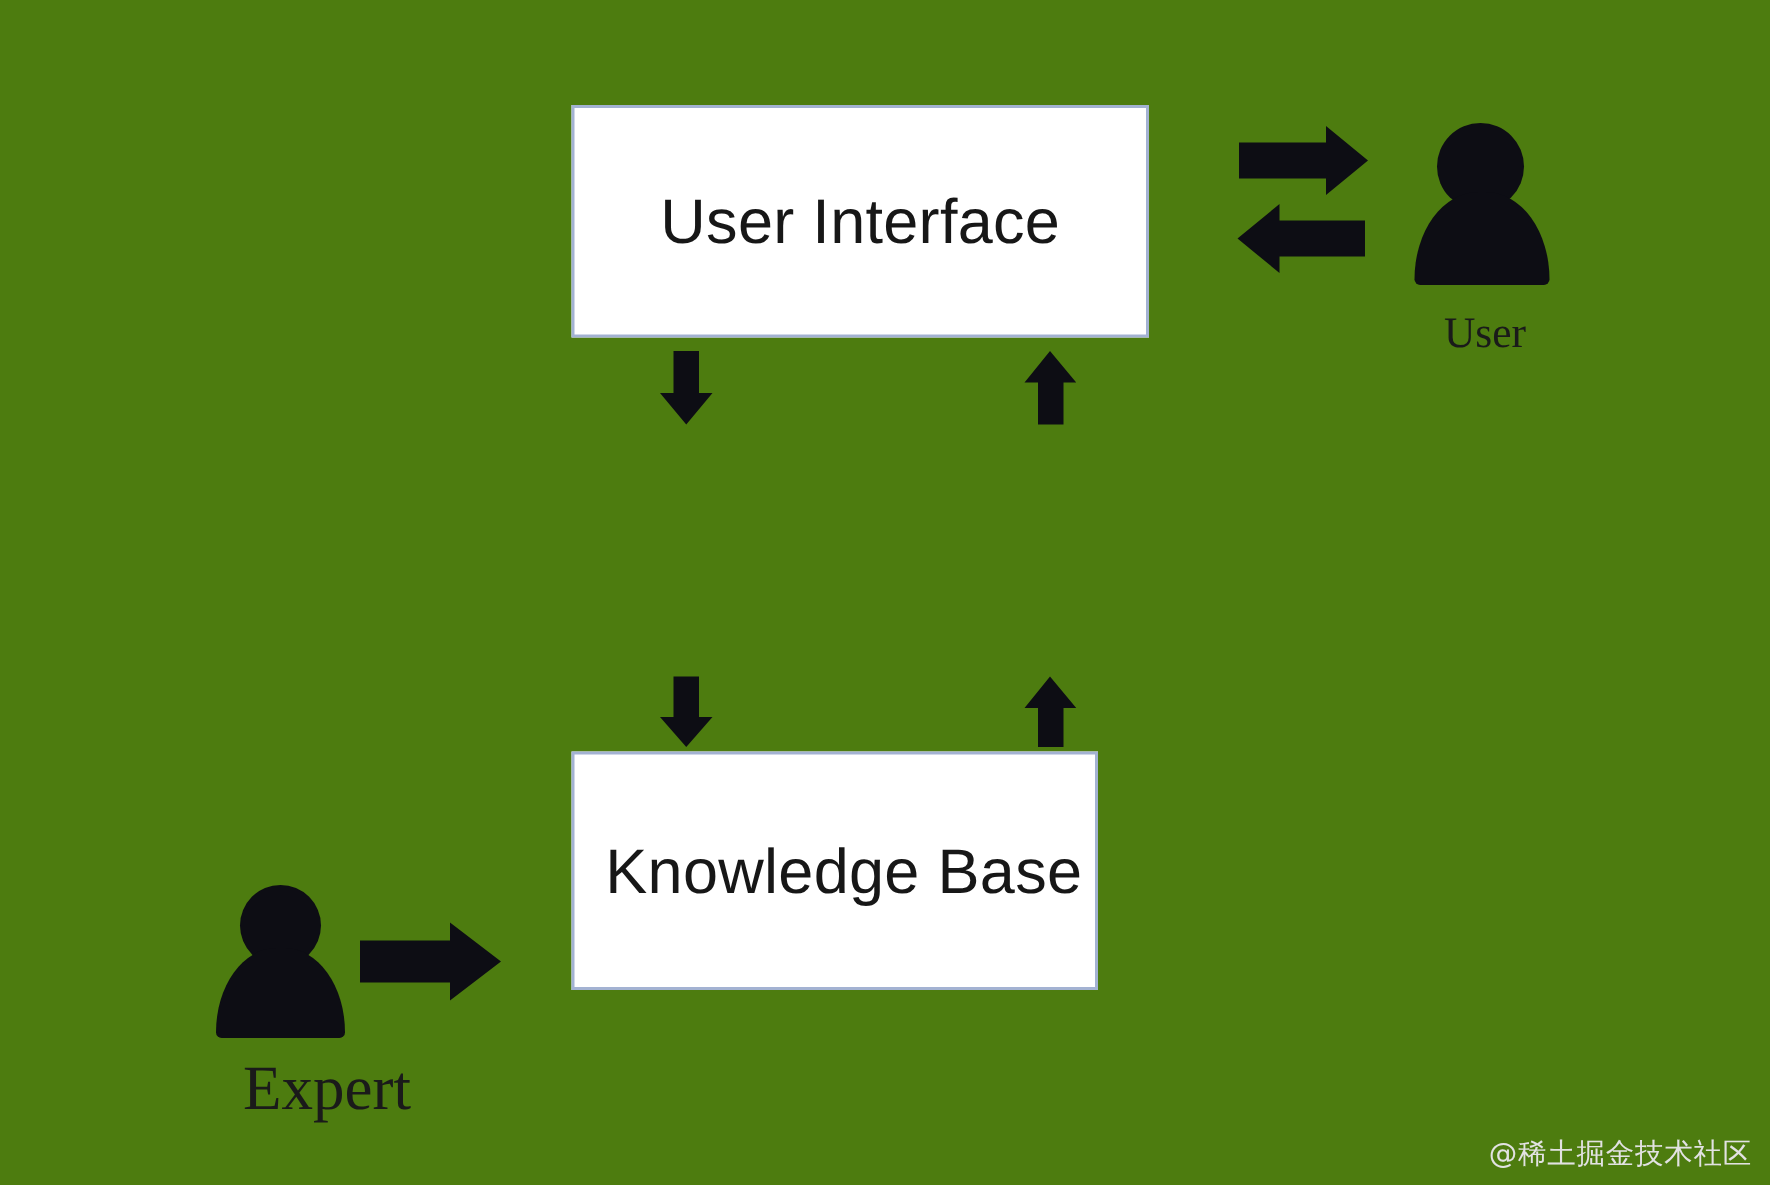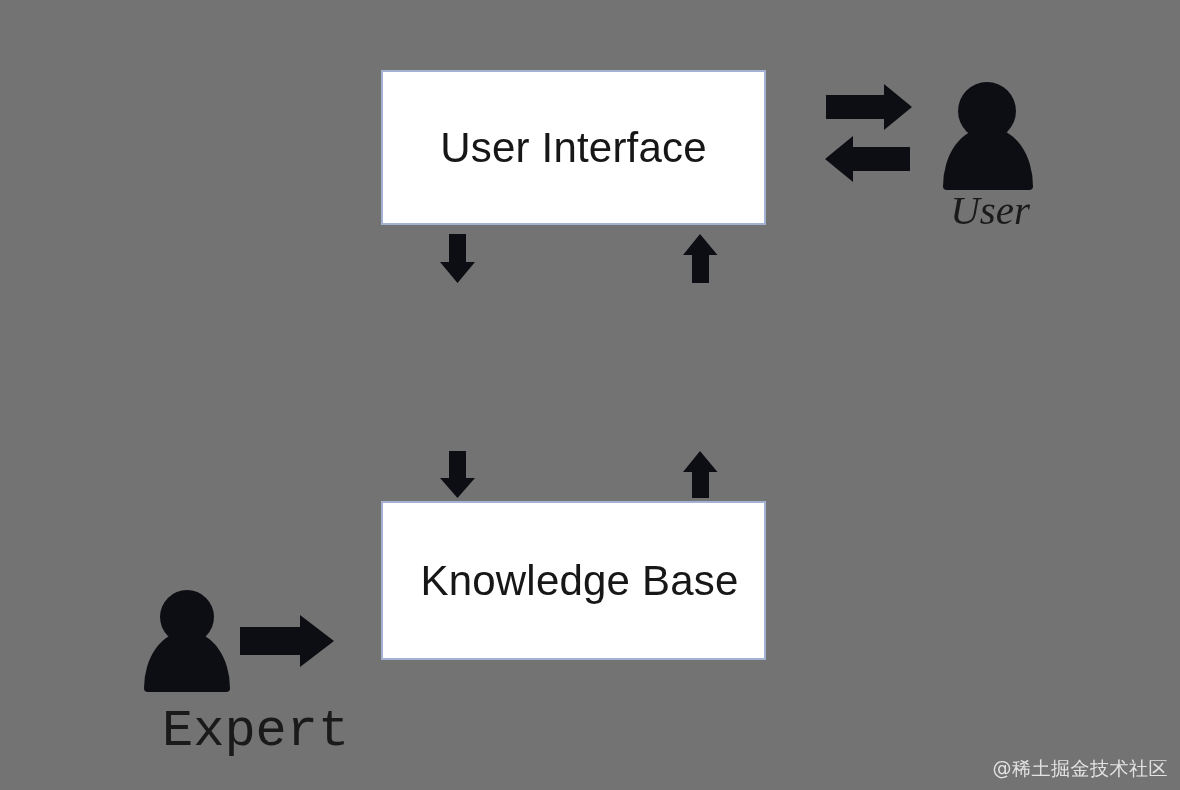--- a/index.html
+++ b/index.html
@@ -7,21 +7,21 @@
     padding: 0;
     background: #ffffff;
   }
   body {
     font-family: "Liberation Sans", sans-serif;
   }
   #canvas {
     position: relative;
     width: 1180px;
     height: 790px;
-    background: #737373;
+    background: #4d7c0f;
     overflow: hidden;
   }
 
   
   .node-box {
     position: absolute;
     box-sizing: border-box;
     background: #ffffff;
     border: 2px solid #a3b2d2;
     display: flex;
@@ -32,21 +32,21 @@
     font-family: "Liberation Sans", sans-serif;
     font-size: 42px;
     font-weight: 400;
     color: #171717;
     letter-spacing: 0.2px;
     white-space: nowrap;
   }
 
   #box-ui      { left: 381px; top: 70px;  width: 385px; height: 155px; }
   #box-ie      { left: 381px; top: 285px; width: 385px; height: 158px; }
-  #box-kb      { left: 381px; top: 501px; width: 385px; height: 159px; padding-left: 12px; }
+  #box-kb      { left: 381px; top: 501px; width: 351px; height: 159px; padding-left: 12px; }
 
   
   #arrow-layer {
     position: absolute;
     left: 0; top: 0;
     width: 1180px;
     height: 790px;
     pointer-events: none;
   }
   .arrow-shape { fill: #0d0d14; }
@@ -79,41 +79,40 @@
   #actor-user { left: 940px; top: 82px; width: 100px; height: 150px; }
   #actor-user .actor-head { left: 18px; top: 0px; width: 58px; height: 58px; }
   #actor-user .actor-body {
     left: 3px; top: 46px; width: 90px; height: 62px;
     border-top-left-radius: 45px 62px;
     border-top-right-radius: 45px 62px;
     border-bottom-left-radius: 4px;
     border-bottom-right-radius: 4px;
   }
   #actor-user .actor-label {
-    left: -3px; top: 104px; width: 106px;
+    left: -3px; top: 124px; width: 106px;
     font-family: "Liberation Serif", serif;
-    font-size: 41px;
+    font-size: 29px;
     font-weight: 400;
-    font-style: italic;
   }
 
   
   #actor-expert { left: 140px; top: 590px; width: 150px; height: 175px; }
   #actor-expert .actor-head { left: 20px; top: 0px; width: 54px; height: 54px; }
   #actor-expert .actor-body {
     left: 4px; top: 42px; width: 86px; height: 60px;
     border-top-left-radius: 43px 60px;
     border-top-right-radius: 43px 60px;
     border-bottom-left-radius: 4px;
     border-bottom-right-radius: 4px;
   }
   #actor-expert .actor-label {
     left: 22px; top: 112px; width: 150px;
-    font-family: Liberation Mono, monospace;
-    font-size: 52px;
+    font-family: Liberation Serif, serif;
+    font-size: 42px;
     font-weight: 400;
     text-align: left;
   }
 
   
   #watermark {
     position: absolute;
     right: 12px;
     bottom: 8px;
     font-family: "DejaVu Sans", sans-serif;

